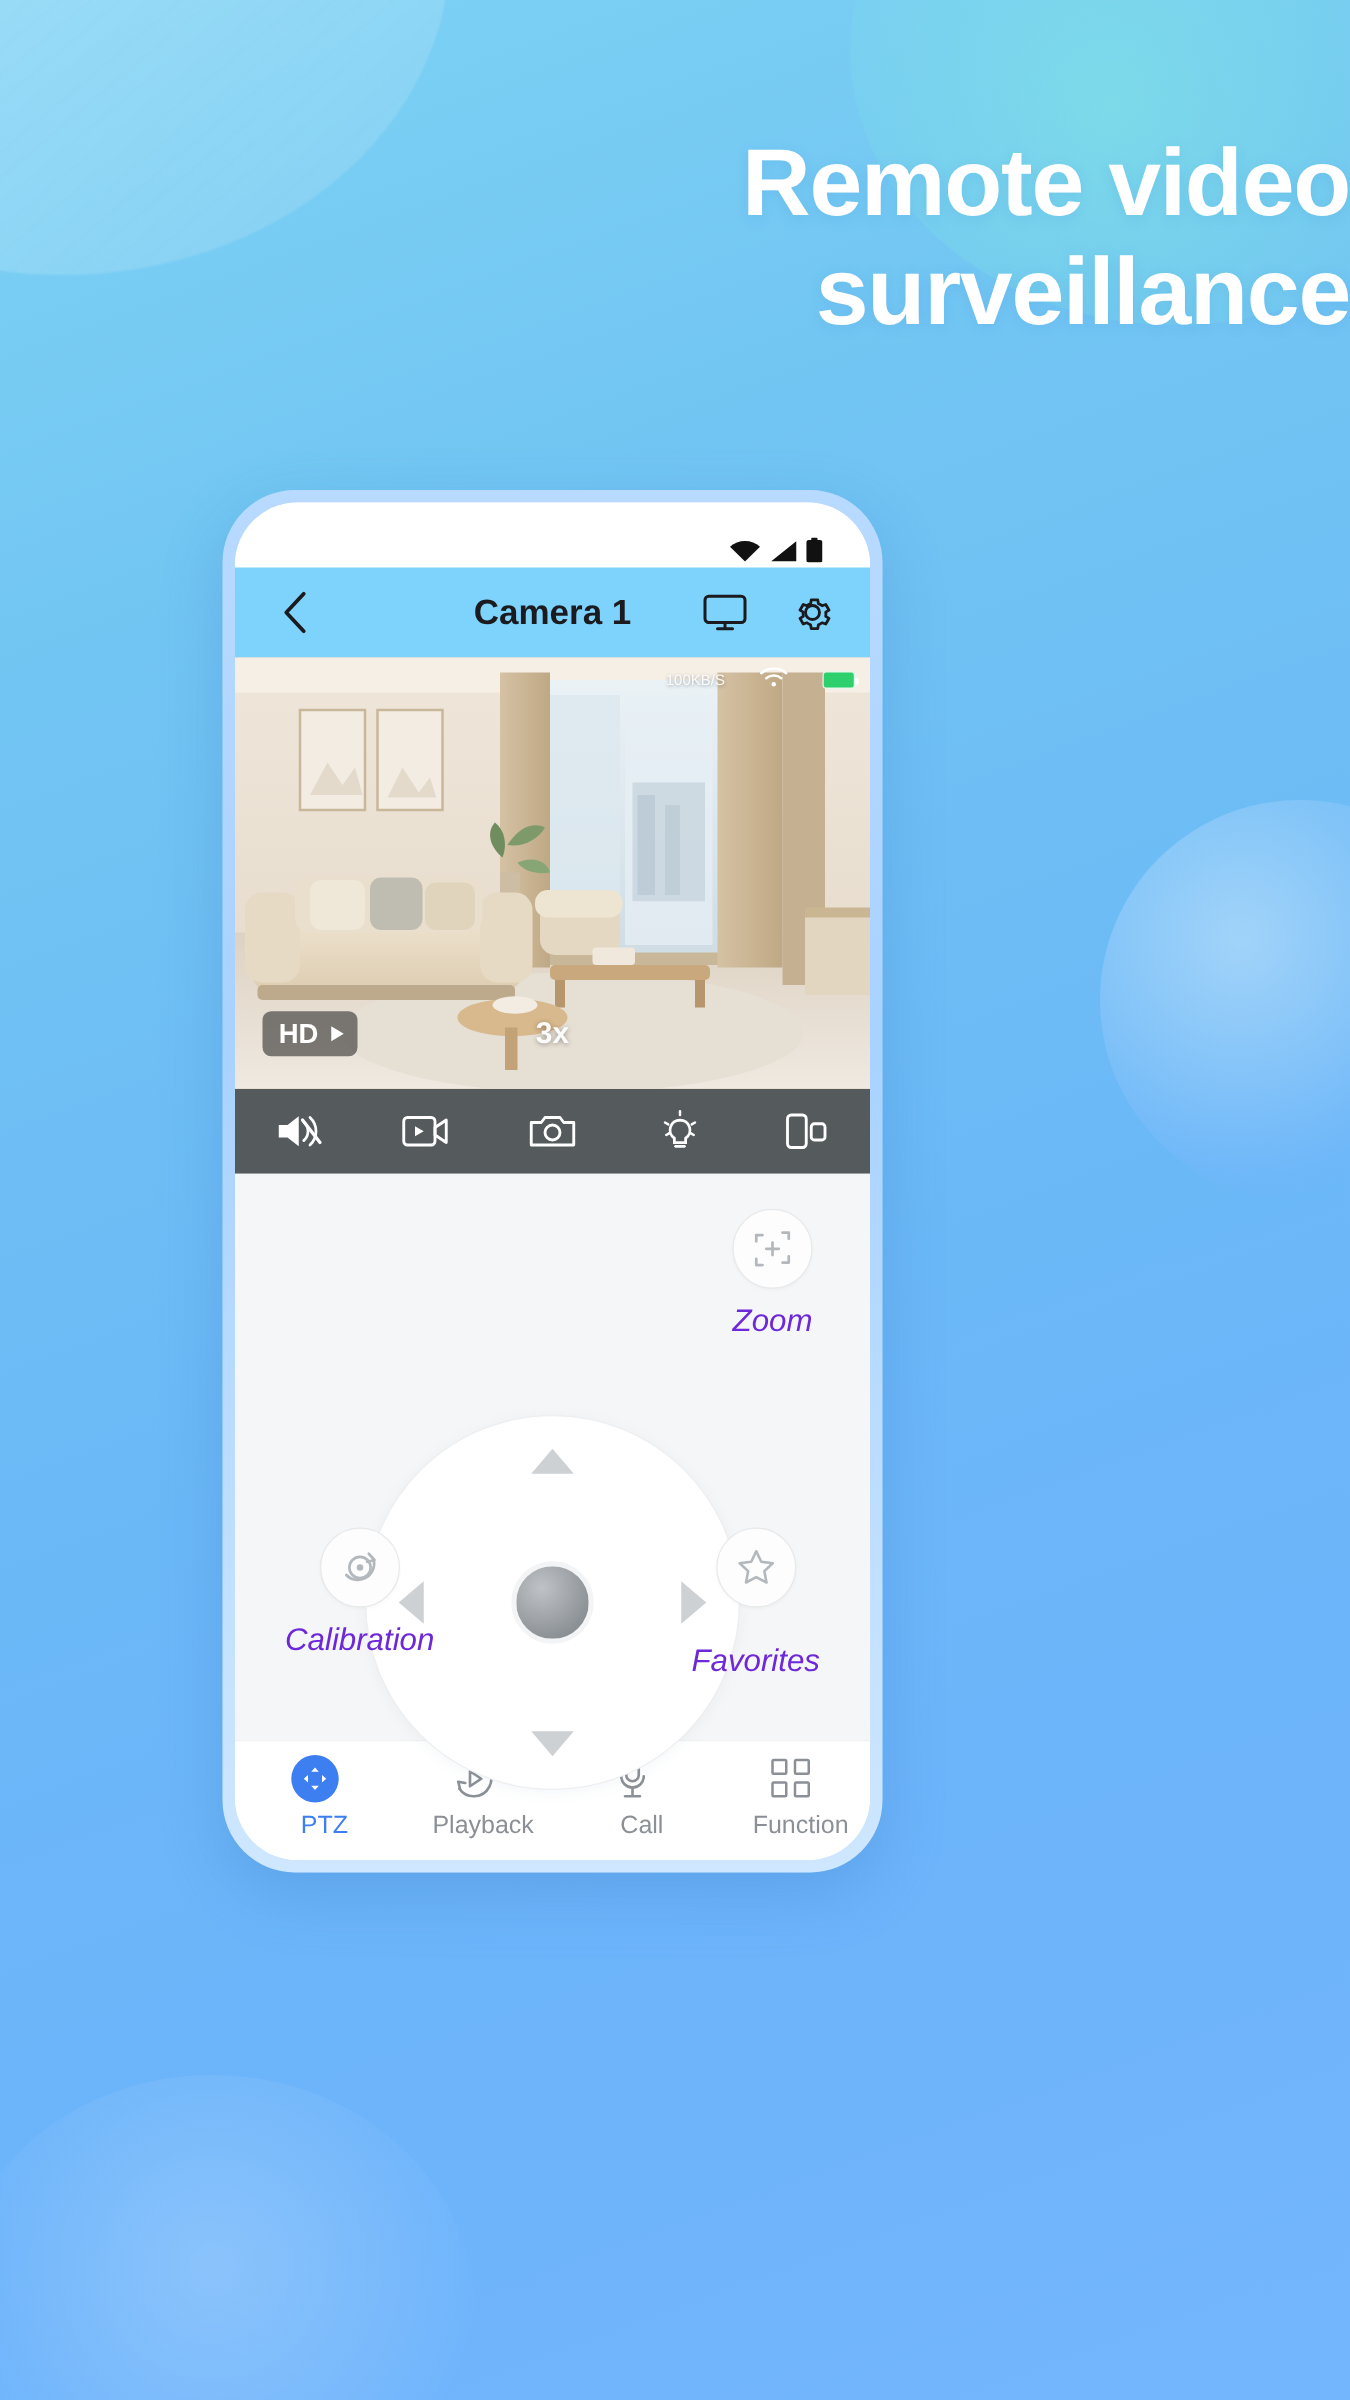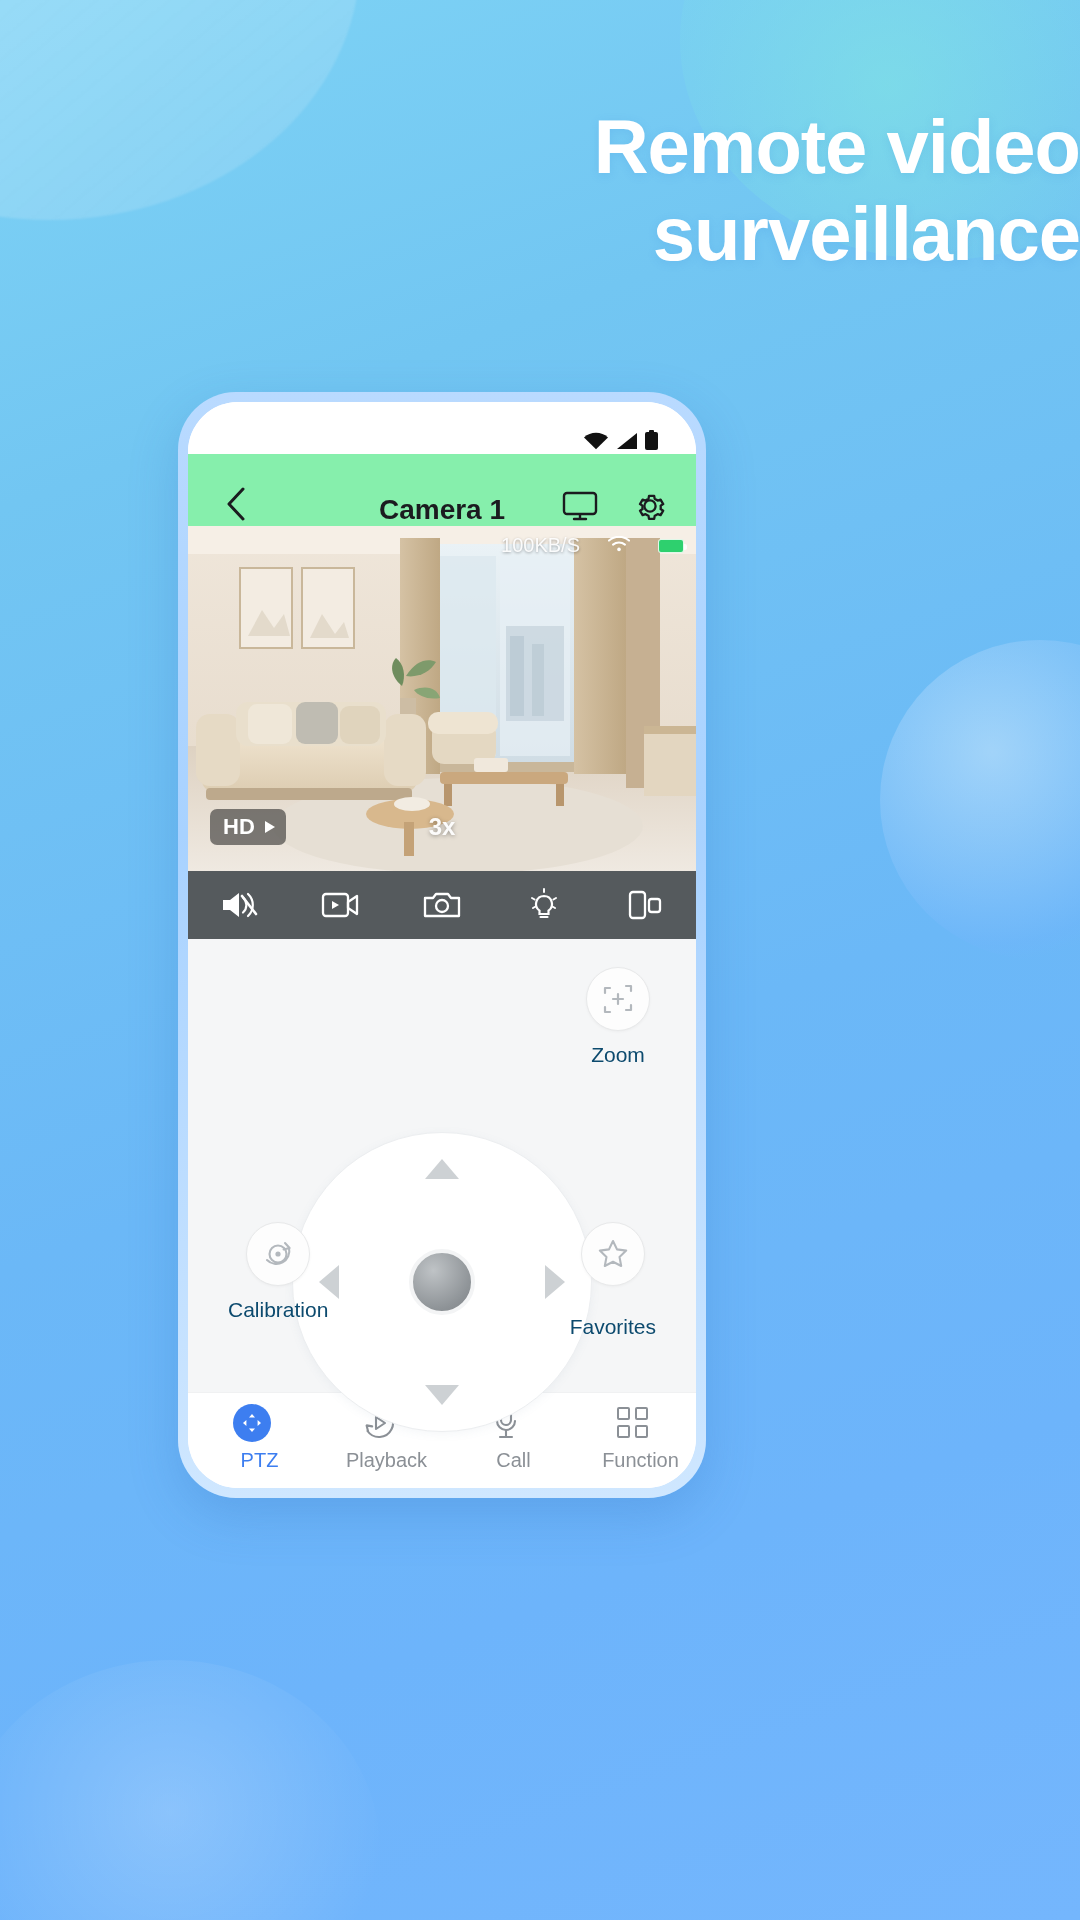--- a/index.html
+++ b/index.html
@@ -68,42 +68,42 @@
     height: 52px; flex: 0 0 52px;
     display: flex; align-items: flex-end; justify-content: flex-end;
     padding: 0 38px 4px 0; gap: 7px;
     background: #fff;
   }
   .statusbar svg { display:block; }
 
   
   .navbar {
     height: 72px; flex: 0 0 72px;
-    display: flex; align-items: flex-end;
-    padding: 0 26px; background: #86efac; position: relative;
+    display: flex; align-items: center;
+    padding: 0 26px; background: #7dd3fc; position: relative;
   }
   .nav-back { width: 44px; height: 44px; display:flex; align-items:center; justify-content:center; }
   .nav-title {
     position: absolute; left: 0; right: 0; text-align: center;
     font-size: 28px; font-weight: 600; color: #1b1b1f;
     pointer-events: none;
   }
   .nav-right { margin-left: auto; display: flex; gap: 30px; align-items: center; z-index: 2; }
   .nav-icon { width: 40px; height: 40px; display:flex; align-items:center; justify-content:center; }
 
   
   .video {
     flex: 0 0 345px; position: relative; overflow: hidden;
     background: #d9cfc2;
   }
   .room { position: absolute; inset: 0; }
   .vid-top {
     position: absolute; top: 8px; right: 12px; left: 12px;
     display: flex; align-items: center; justify-content: flex-end; gap: 28px;
-    font-size: 20px; color: rgba(255,255,255,.92);
+    font-size: 12px; color: rgba(255,255,255,.92);
     text-shadow: 0 1px 3px rgba(0,0,0,.35);
   }
   .batt {
     width: 26px; height: 14px; border-radius: 3px;
     background: #2ed06e; border: 1px solid rgba(255,255,255,.85);
     position: relative;
   }
   .batt:after {
     content:""; position:absolute; right:-4px; top:4px; width:3px; height:6px;
     background: rgba(255,255,255,.85); border-radius:0 2px 2px 0;
@@ -135,21 +135,21 @@
   .zoom-btn {
     position: absolute; right: 46px; top: 28px;
     display: flex; flex-direction: column; align-items: center; gap: 12px;
   }
   .round-btn {
     width: 64px; height: 64px; border-radius: 50%;
     background: #fdfdfd; border: 1px solid #e8e9ea;
     display: flex; align-items: center; justify-content: center;
     box-shadow: 0 1px 3px rgba(0,0,0,.04);
   }
-  .round-lbl { font-size: 21px; color: #0c4a6e; }
+  .round-lbl { font-size: 25px; color: #6d28d9; font-style: italic; }
 
   .ptz-wrap {
     position: absolute; left: 50%; transform: translateX(-50%);
     top: 193px; width: 300px; height: 300px;
   }
   .ptz-dial {
     width: 300px; height: 300px; border-radius: 50%;
     background: #ffffff; border: 1px solid #eceef0;
     position: relative;
     box-shadow: 0 2px 10px rgba(120,140,160,.08);

